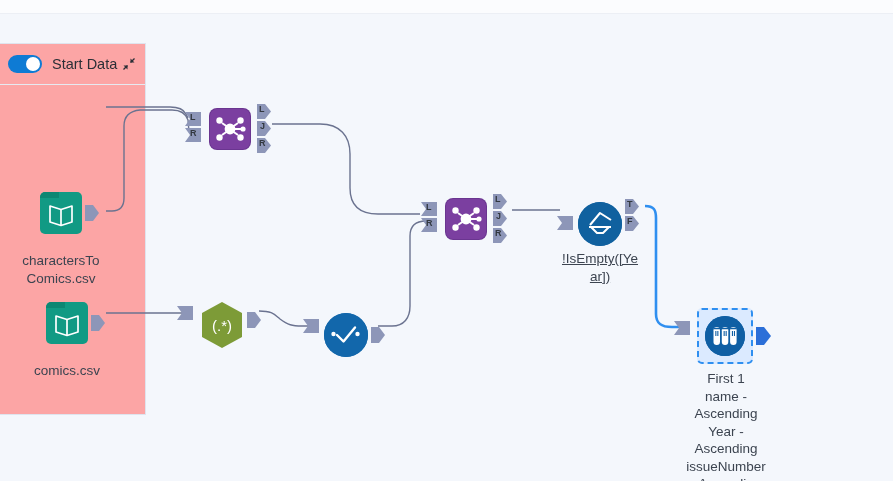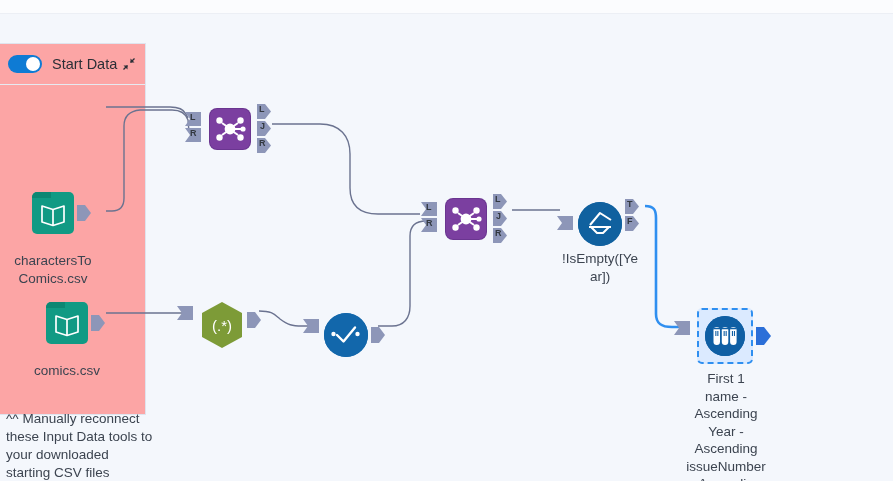--- a/index.html
+++ b/index.html
@@ -188,21 +188,21 @@
       <path d="M272,110 L320,110 C340,110 350,122 350,140 L350,174 C350,192 360,200 378,200 L420,200" fill="none" stroke="#6b7390" stroke-width="1.4"></path>
 
       <path d="M378,312 L392,312 C404,312 410,304 410,292 L410,222 C410,212 416,207 426,207 L428,207" fill="none" stroke="#6b7390" stroke-width="1.4"></path>
 
       <path d="M512,196 L560,196" fill="none" stroke="#6b7390" stroke-width="1.4"></path>
 
       <path d="M645,192 C654,192 656,196 656,204 L656,300 C656,310 662,313 672,313 L682,313" fill="none" stroke="#2f8ff0" stroke-width="2.6"></path>
     </svg>
 
 
-    <div class="node" style="left:32px; top:178px;">
+    <div class="node" style="left:40px; top:178px;">
       <div class="tool-input">
         <div class="tab"></div>
         <svg width="42" height="42" viewBox="0 0 42 42" style="position:absolute;left:0;top:0;">
           <g stroke="#ffffff" stroke-width="1.7" fill="none" stroke-linejoin="round">
             <path d="M10 14 L21 17.5 L32 14 L32 30 L21 33.5 L10 30 Z"></path>
             <path d="M21 17.5 L21 33.5"></path>
           </g>
         </svg>
       </div>
       <div class="anchor" style="left:44px; top:12px;">
@@ -402,21 +402,21 @@
             <path d="M1 1 L9 1 L15 8.5 L9 16 L1 16 Z" fill="#8d96b8"></path>
           </svg>
         <div class="anchor-label" style="left:3px;">T</div>
       </div>
       <div class="anchor" style="left:46px; top:13px;">
         <svg width="16" height="17" viewBox="0 0 16 17">
             <path d="M1 1 L9 1 L15 8.5 L9 16 L1 16 Z" fill="#8d96b8"></path>
           </svg>
         <div class="anchor-label" style="left:3px;">F</div>
       </div>
-      <div class="node-label" style="left:-29px; top:48px; width:102px;">!IsEmpty([Ye
+      <div class="node-label" style="left:-29px; top:48px; width:102px;text-decoration:underline;">!IsEmpty([Ye
 ar])</div>
     </div>
 
     <div class="node" style="left:697px; top:294px;">
       <div class="selection-box" style="left:0px; top:0px; width:56px; height:56px;"></div>
       <div class="anchor" style="left:-24px; top:12px;">
         <svg width="18" height="16" viewBox="0 0 18 16">
             <path d="M1 1 L17 1 L17 15 L1 15 L6 8 Z" fill="#8d96b8"></path>
           </svg>
       </div>
@@ -450,16 +450,15 @@
       </div>
       <div class="node-label" style="left:-21px; top:62px; width:100px;">First 1
 name -
 Ascending
 Year -
 Ascending
 issueNumber
 - Ascending</div>
     </div>
 
-    <div class="comment-text">^^ Manually reconnect these Input Data tools to your downloaded starting CSV files</div>
 
   </div>
 </div>
 
 </body></html>

